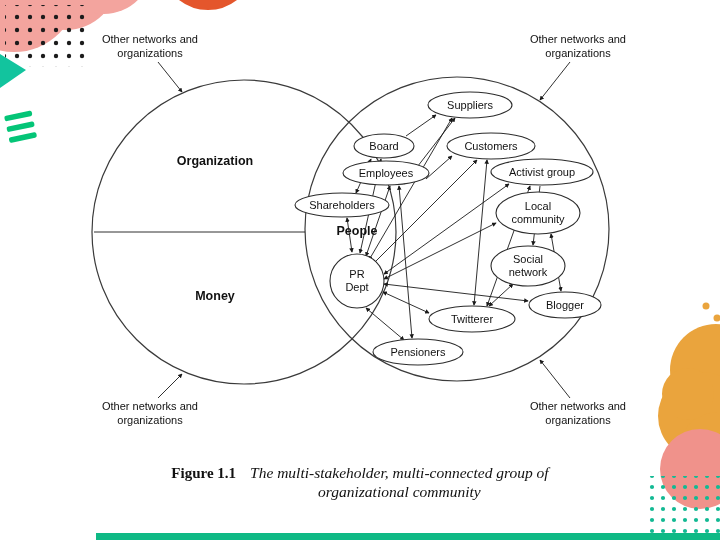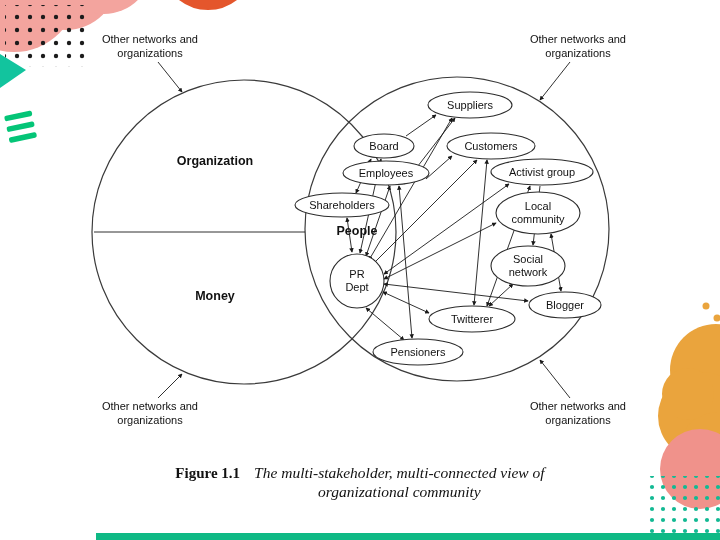--- a/index.html
+++ b/index.html
@@ -162,16 +162,16 @@
     <text x="565" y="309" class="nlbl">Blogger</text>
 
     <ellipse cx="418" cy="352" rx="45" ry="13" class="node"></ellipse>
     <text x="418" y="356" class="nlbl">Pensioners</text>
   </g>
 </svg>
 
 <div class="caption">
   <span class="cap-label">Figure 1.1</span>
   <span class="cap-text">
-    <span>The multi-stakeholder, multi-connected view of</span><br>
+    <span>The multi-stakeholder, multi-connected group of</span><br>
     <span>organizational community</span>
   </span>
 </div>
 
 </body></html>

